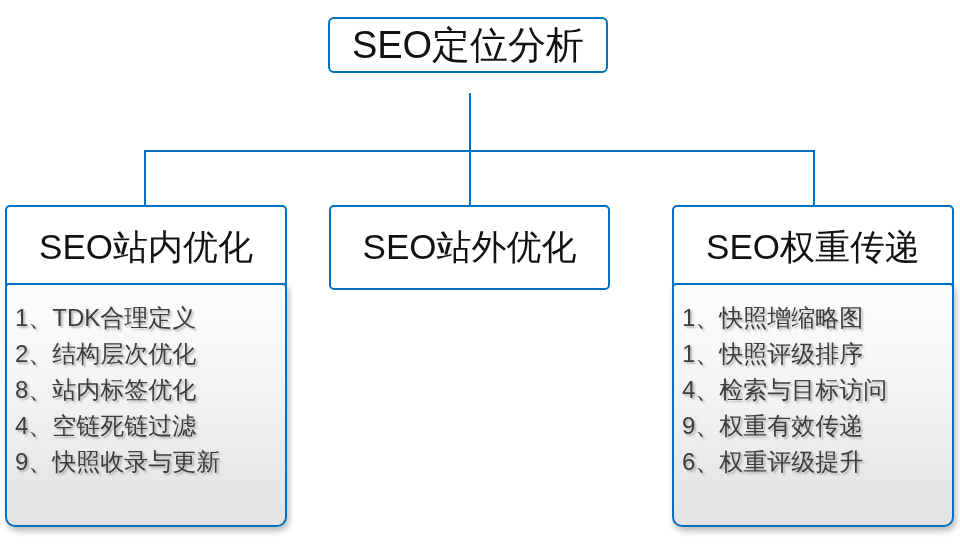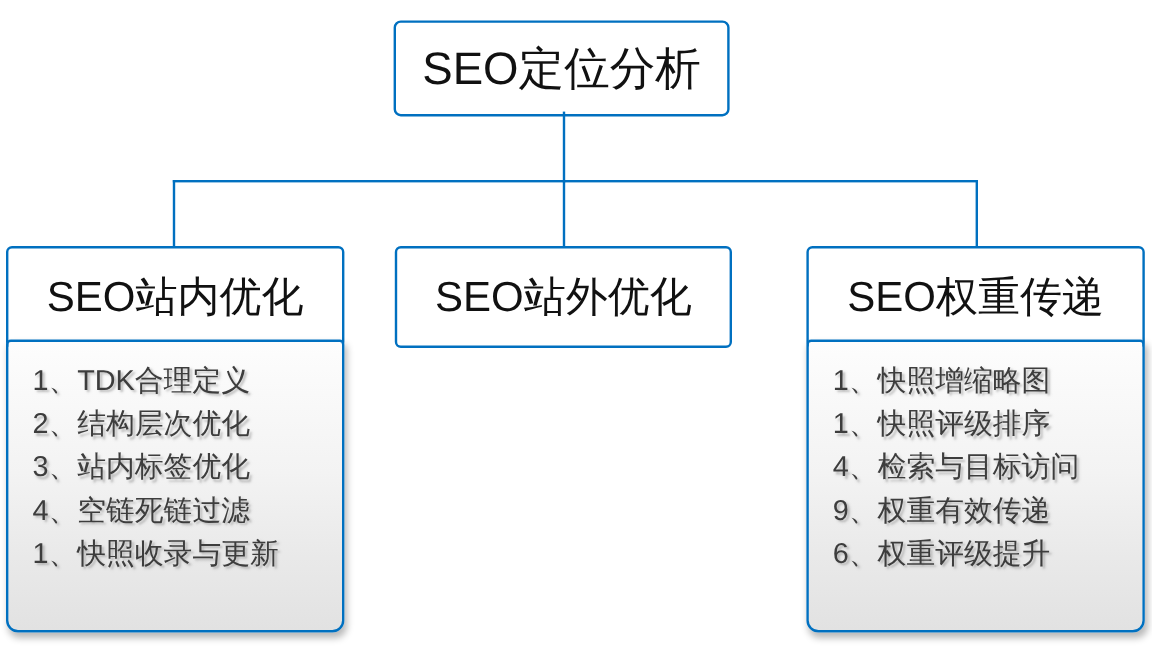--- a/index.html
+++ b/index.html
@@ -25,40 +25,40 @@
     background: #ffffff;
     border: 2px solid var(--accent, #0070C0);
     display: flex;
     align-items: center;
     justify-content: center;
     color: #111111;
     white-space: nowrap;
   }
   .root-node {
     left: 328px; top: 17px;
-    width: 280px; height: 80px;
+    width: 280px; height: 56px;
     border-radius: 6px;
     font-size: 38px;
   }
   .branch-header {
     top: 205px;
     height: 85px;
     border-radius: 5px;
     font-size: 35px;
   }
   .branch-list {
     position: absolute;
     box-sizing: border-box;
     top: 283px;
     height: 244px;
     border: 2px solid var(--accent, #0070C0);
     border-radius: 4px 4px 10px 10px;
     background: linear-gradient(180deg, #fdfdfd 0%, #f3f3f3 45%, #e9e9e9 75%, #e2e2e2 100%);
     box-shadow: 2px 4px 6px rgba(0,0,0,0.28);
-    padding: 15px 8px 0 20px;
+    padding: 15px 8px 0 8px;
   }
   .list-item {
     height: 36px;
     line-height: 36px;
     font-size: 24px;
     color: #3d3d3d;
     text-shadow: 2px 2px 2px rgba(125,125,125,0.5);
     white-space: nowrap;
     overflow: hidden;
   }
@@ -81,23 +81,23 @@
   <div class="line" style="left:144px; top:150px; width:2px;   height:57px;"></div>
   <div class="line" style="left:469px; top:150px; width:2px;   height:57px;"></div>
   <div class="line" style="left:813px; top:150px; width:2px;   height:57px;"></div>
 
   <div class="node branch-header col-0">
     <span>SEO站内优化</span>
   </div>
   <div class="branch-list col-0">
     <div class="list-item">1、TDK合理定义</div>
     <div class="list-item">2、结构层次优化</div>
-    <div class="list-item">3、站内标签优化</div>
+    <div class="list-item">8、站内标签优化</div>
     <div class="list-item">4、空链死链过滤</div>
-    <div class="list-item">1、快照收录与更新</div>
+    <div class="list-item">9、快照收录与更新</div>
   </div>
 
   <div class="node branch-header col-1">
     <span>SEO站外优化</span>
   </div>
 
   <div class="node branch-header col-2">
     <span>SEO权重传递</span>
   </div>
   <div class="branch-list col-2">

